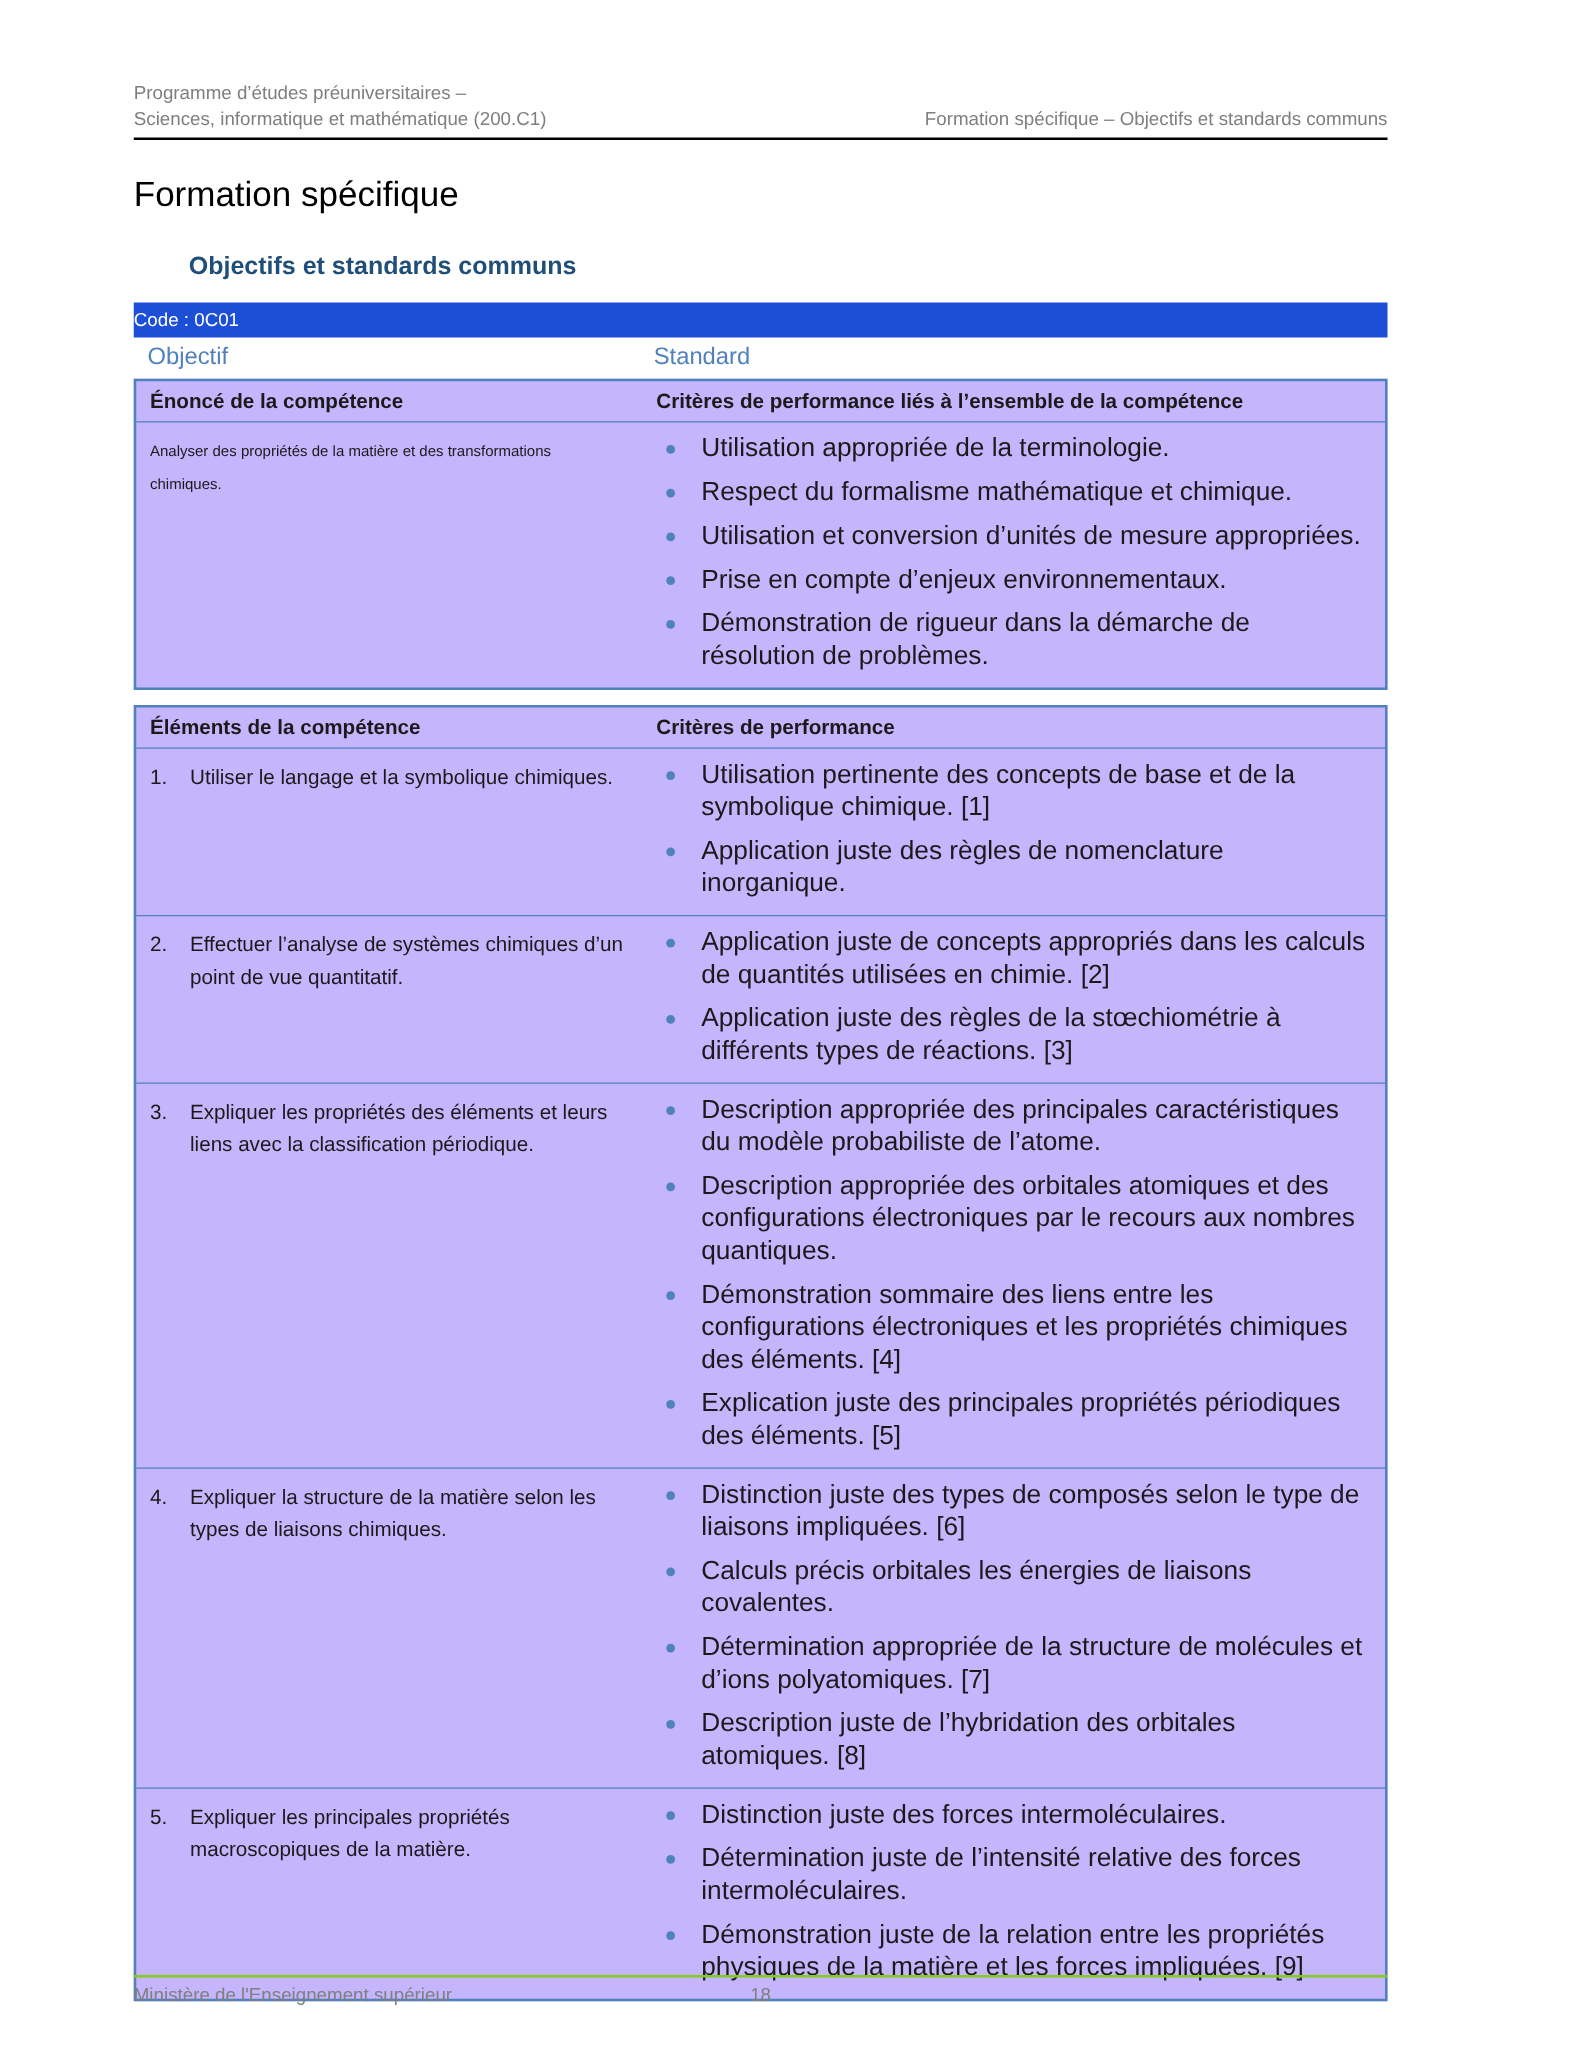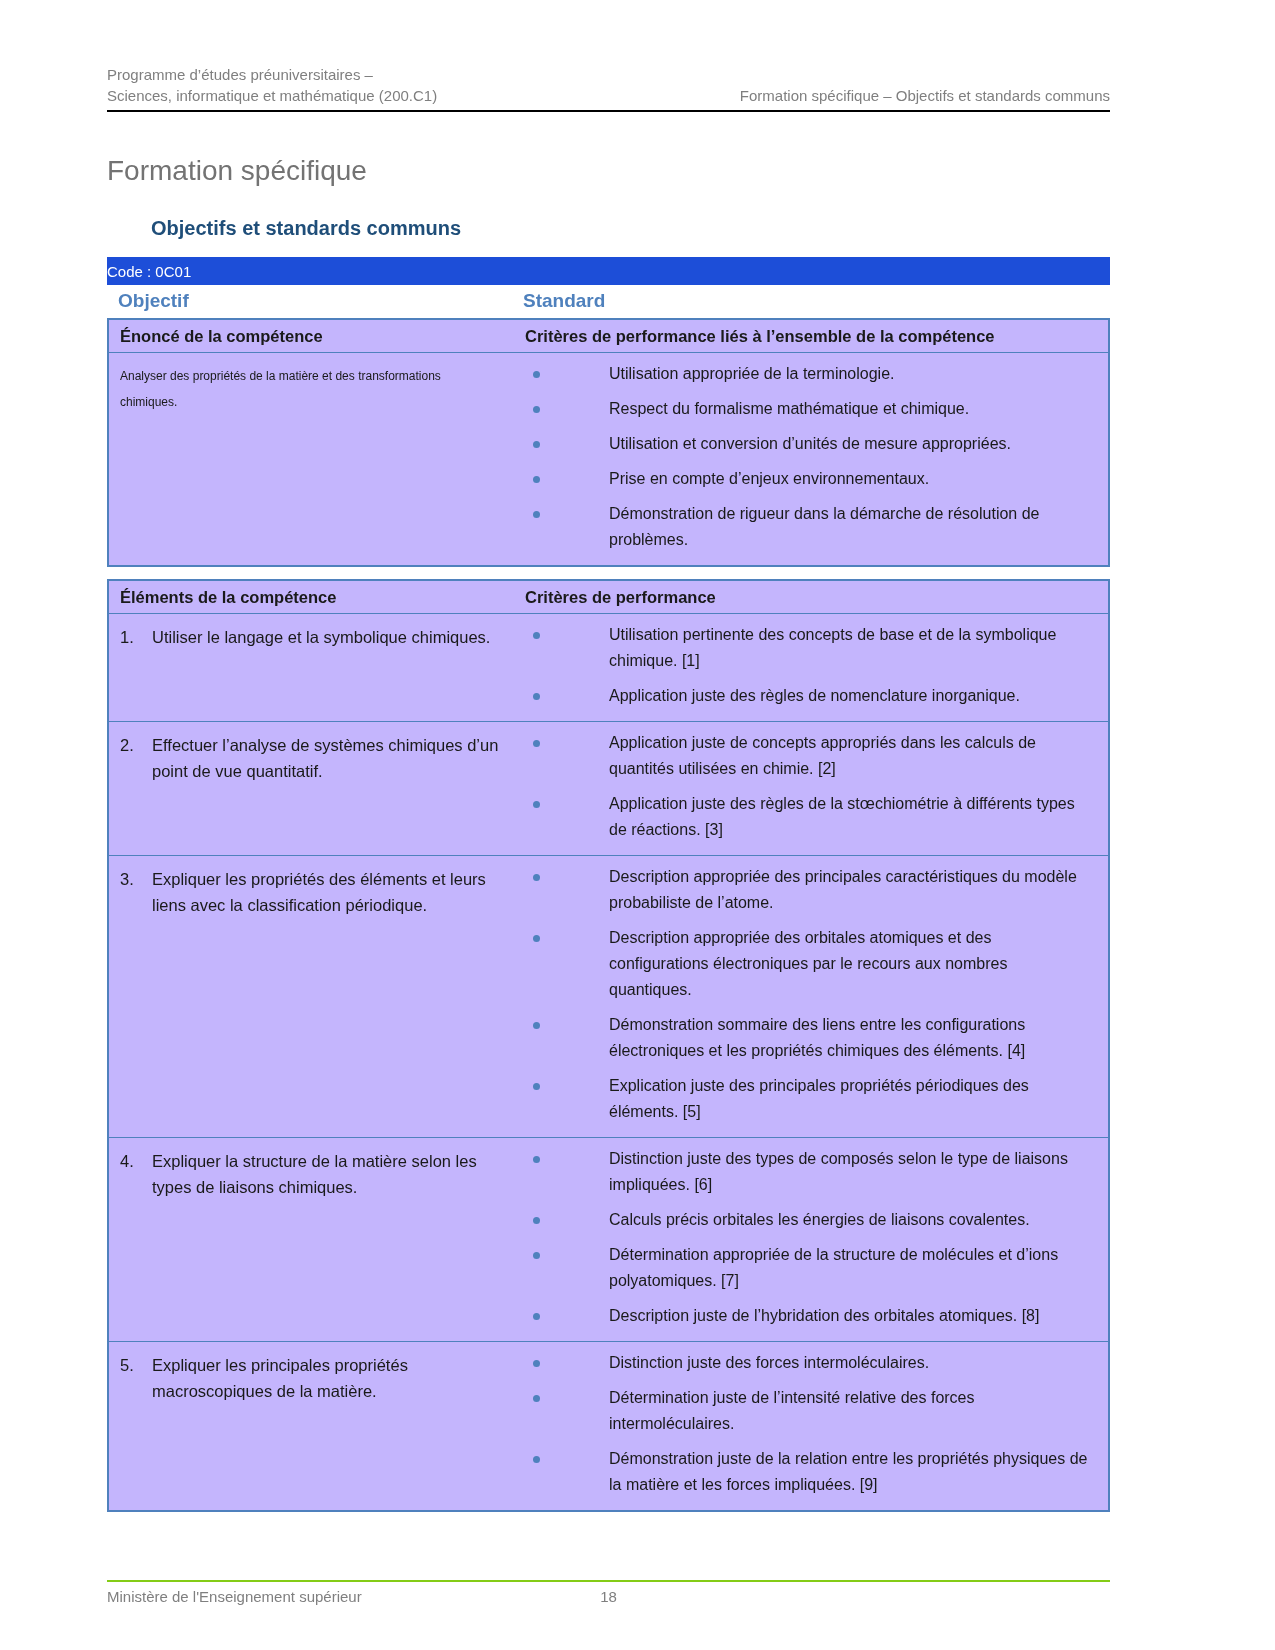--- a/index.html
+++ b/index.html
@@ -18,22 +18,22 @@
     padding-top:64px;
     display:flex; justify-content:space-between; align-items:flex-end;
     color:#7f7f7f; font-size:15px; line-height:21px;
     border-bottom:2px solid #000000;
     padding-bottom:4px;
   }
   .doc-header .right { text-align:right; padding-bottom:0; }
 
   
   .page-title {
-    margin-top:43px;
-    font-size:28px; color:#737373; font-weight:400;
+    margin-top:28px;
+    font-size:28px; color:#000000; font-weight:400;
     letter-spacing:0;
   }
   .page-subtitle {
     margin-top:30px;
     font-size:20px; color:#1f4e79; font-weight:700;margin-left:44px;
   }
 
   
   .code-bar {
     margin-top:17px;
@@ -43,21 +43,21 @@
     padding-right:14px;
     color:#ffffff; font-size:15px;
   }
 
   
   .col-headers {
     display:grid; grid-template-columns:408px 1fr;
     padding:5px 0 6px 0;
   }
   .col-headers .col-h {
-    color:#4f81bd; font-size:19px; font-weight:700;
+    color:#4f81bd; font-size:19px; font-weight:400;
     padding-left:11px;
   }
 
   
   .block {
     border:2px solid #4f81bd;
     background:#c4b5fd;
   }
   .block + .block { margin-top:12px; }
   .block-head {
@@ -87,21 +87,21 @@
   .num-item {
     display:grid; grid-template-columns:32px 1fr;
     padding:2px 18px 2px 11px;
     font-size:16.5px; line-height:26px;
   }
 
   
   .bullet {
     display:grid; grid-template-columns:30px 1fr;
     padding-left:14px; padding-right:4px;
-    font-size:16px; line-height:26px;gap:48px;
+    font-size:21px; line-height:26px;
   }
   .bullet + .bullet { margin-top:9px; }
   .bullet .dot {
     width:7px; height:7px; border-radius:50%;
     background:#4f81bd;
     margin-top:10px; margin-left:2px;
   }
 
   
   .doc-footer {

